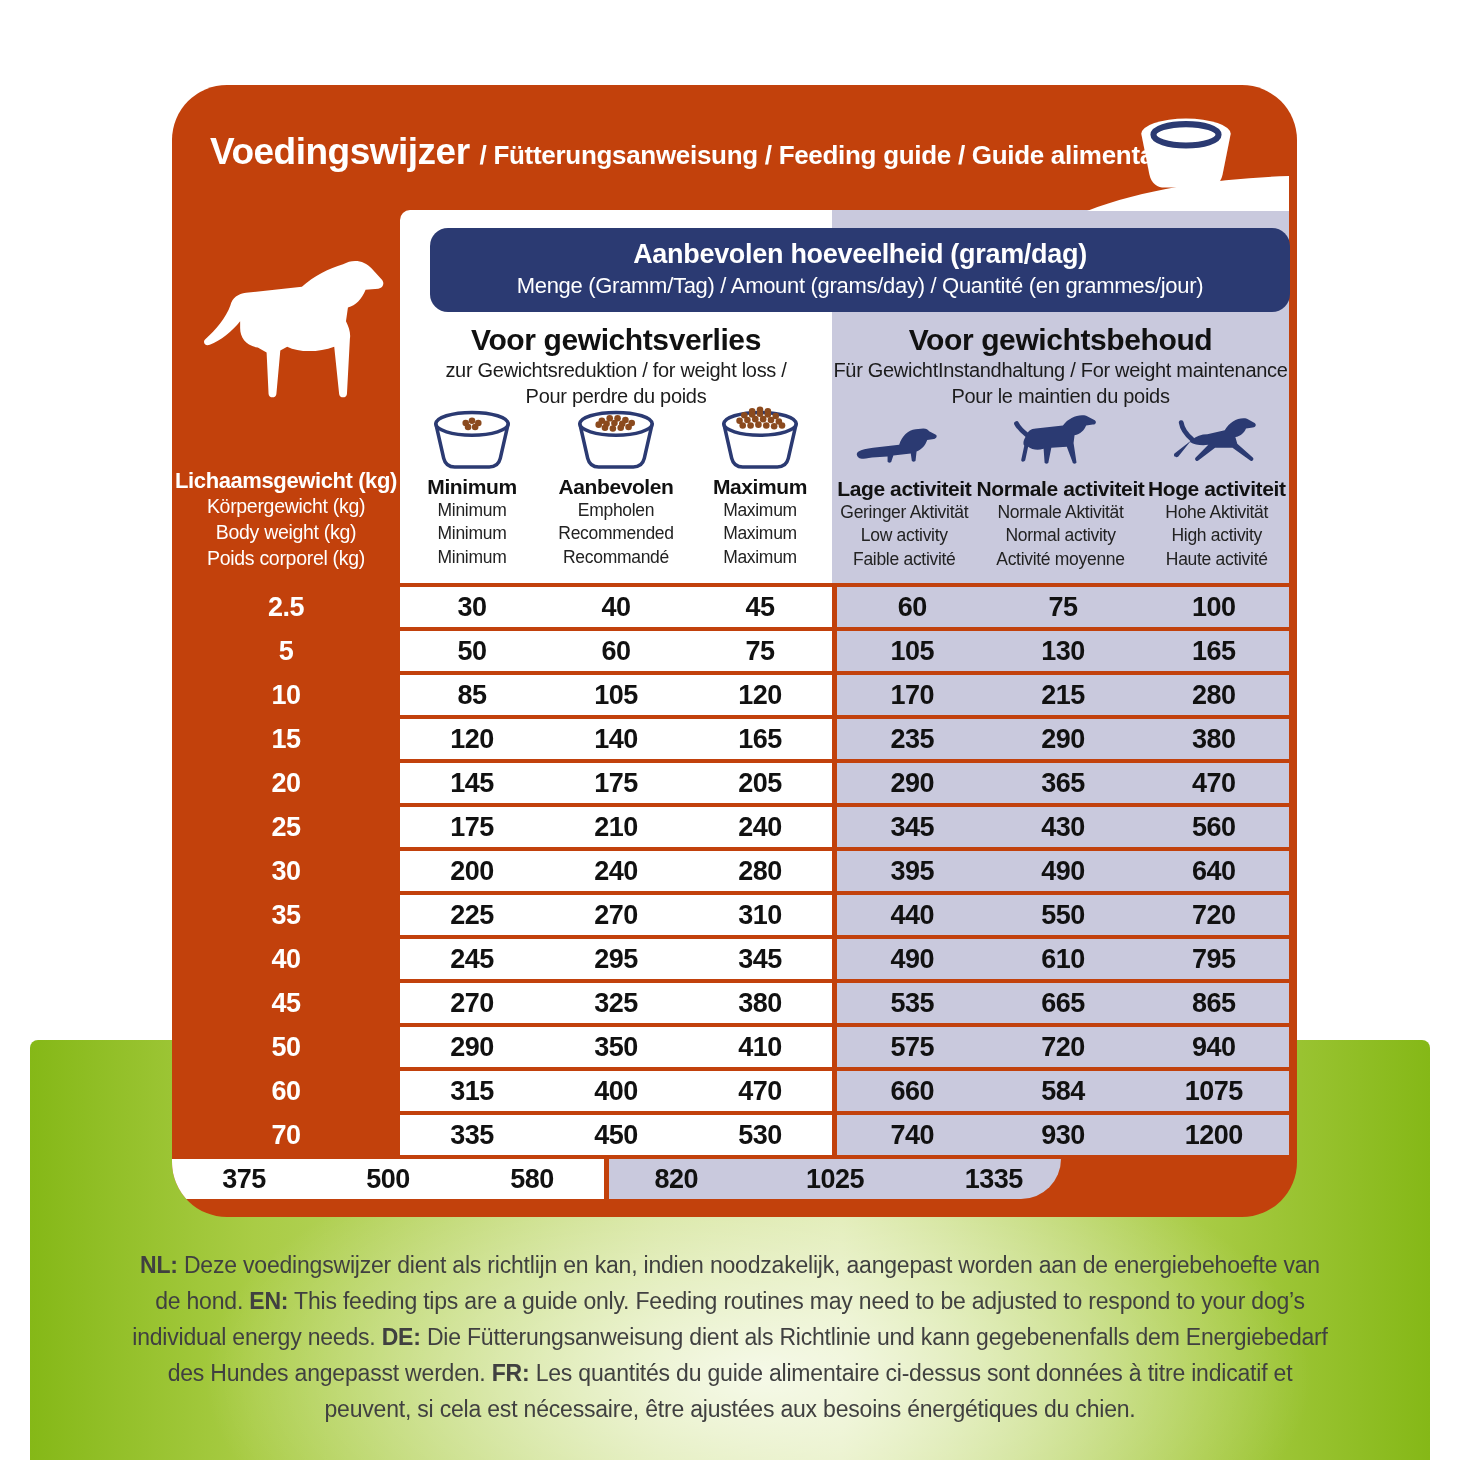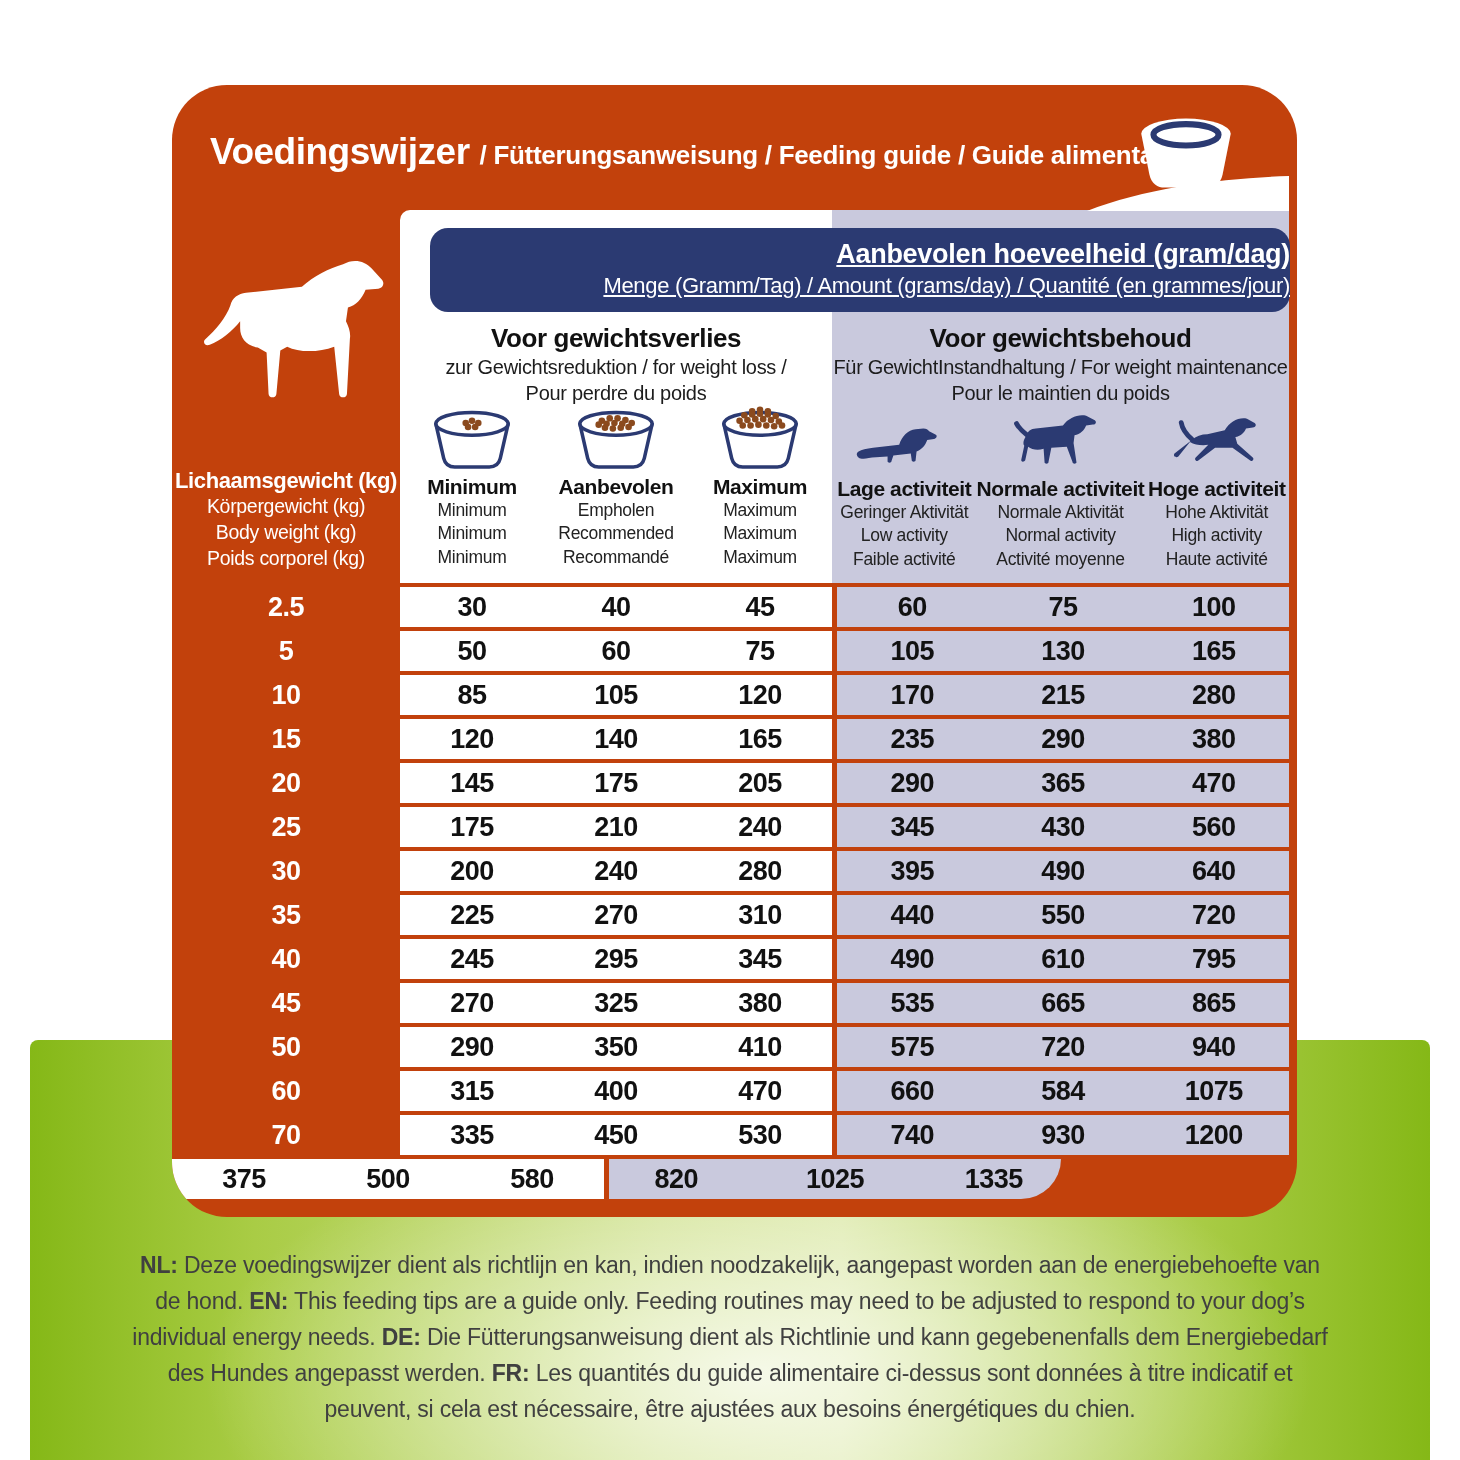--- a/index.html
+++ b/index.html
@@ -20,34 +20,34 @@
   .title{position:absolute;left:38px;top:46px;color:#fff;display:flex;align-items:baseline;gap:10px;white-space:nowrap;}
   .title-main{font-size:37px;font-weight:bold;letter-spacing:-.5px;}
   .title-rest{font-size:26px;letter-spacing:-.3px;font-weight:bold;}
   .bowl-logo{position:absolute;right:50px;top:22px;width:122px;height:86px;}
 
   .white-section{position:absolute;left:228px;top:125px;width:432px;height:373px;background:#ffffff;border-top-left-radius:10px;}
   .lav-section{position:absolute;left:660px;top:125px;width:457px;height:373px;background:#c9c9dd;}
   .swoosh{position:absolute;left:915px;top:88px;width:202px;height:38px;}
 
   .header-band{position:absolute;left:258px;top:143px;width:860px;height:84px;background:#2b3a72;
-               border-radius:18px;color:#fff;text-align:right;text-decoration:underline;}
+               border-radius:18px;color:#fff;text-align:center;}
   .hb1{font-size:27px;font-weight:bold;margin-top:11px;letter-spacing:-.3px;}
   .hb2{font-size:22px;margin-top:3px;letter-spacing:-.3px;}
 
   .dog-large{position:absolute;left:26px;top:160px;width:196px;height:168px;}
 
   .weight-label{position:absolute;left:0;top:383px;width:228px;text-align:center;color:#fff;}
   .wl-bold{font-size:22px;font-weight:bold;letter-spacing:-.4px;}
   .wl-line{font-size:19.5px;line-height:1.33;letter-spacing:-.3px;}
 
   .sec-head{position:absolute;top:238px;text-align:center;color:#111;}
   .sec-left{left:228px;width:432px;}
   .sec-right{left:660px;width:457px;}
-  .sec-title{font-size:26px;font-weight:bold;letter-spacing:-.4px;}
+  .sec-title{font-size:30px;font-weight:bold;letter-spacing:-.4px;}
   .sec-sub{font-size:20px;line-height:1.3;letter-spacing:-.3px;color:#1c1c1c;}
 
   .cols{position:absolute;top:320px;display:flex;}
   .cols-left{left:228px;width:432px;}
   .cols-right{left:660px;width:457px;}
   .col{flex:1;display:flex;flex-direction:column;align-items:center;}
   .col svg.bowl-kibble{width:100px;height:66px;margin-bottom:4px;}
   .col svg.dog-small{width:104px;height:58px;margin-bottom:8px;margin-top:6px;}
   .col-bold{font-size:21px;font-weight:bold;color:#111;letter-spacing:-.4px;white-space:nowrap;}
   .col-line{font-size:17.5px;line-height:1.34;color:#222;letter-spacing:-.3px;white-space:nowrap;}

